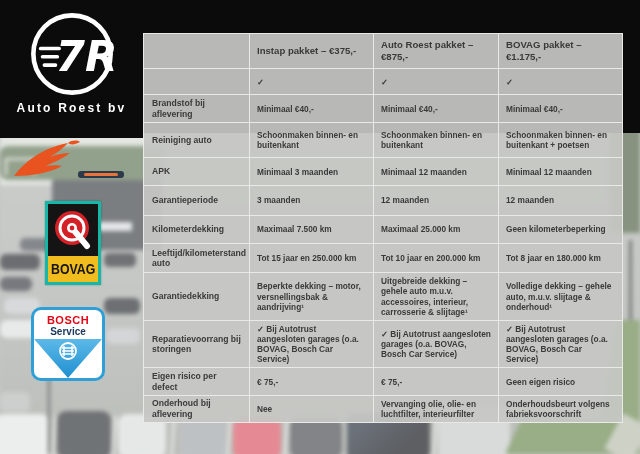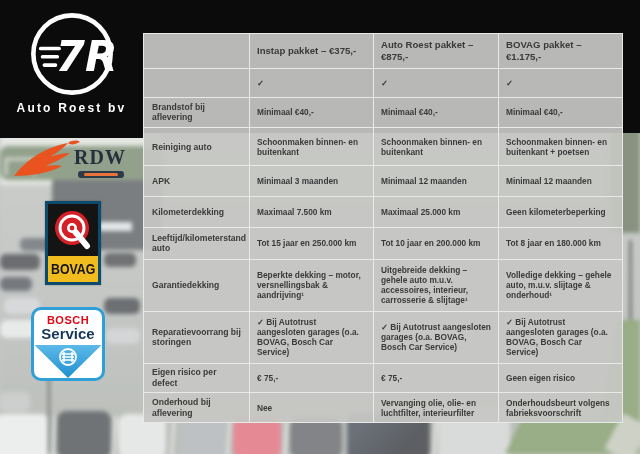--- a/index.html
+++ b/index.html
@@ -21,32 +21,32 @@
 
   
   .rdw{position:absolute;left:12px;top:140px;width:118px;height:44px;}
   .rdw .txt{position:absolute;left:62px;top:6px;font-family:"Liberation Serif",serif;
             font-weight:bold;font-size:20px;color:#25303d;letter-spacing:1px;}
   .rdw .badge{position:absolute;left:66px;top:31px;width:46px;height:7px;border-radius:3px;
               background:#2c3a4a;overflow:hidden;}
   .rdw .badge i{display:block;margin:2px 6px;height:3px;background:#e8743a;border-radius:2px;}
 
   
-  .bovag{position:absolute;left:45px;top:201px;width:56px;height:84px;background:#0c4a6e;
+  .bovag{position:absolute;left:45px;top:201px;width:56px;height:84px;background:#14b8a6;
          padding:3px;box-sizing:border-box;box-shadow:0 0 2px rgba(0,0,0,.3);}
   .bovag-top{background:#141414;height:52px;display:flex;align-items:center;justify-content:center;}
   .bovag-bottom{background:#f0bc1e;height:26px;display:flex;align-items:center;justify-content:center;}
   .bovag-bottom span{font-size:14px;font-weight:bold;color:#141414;transform:scaleX(0.88);letter-spacing:0;}
 
   
   .bosch{position:absolute;left:31px;top:307px;width:74px;height:74px;background:#fff;
          border:3px solid #2f9fd8;border-radius:10px;box-sizing:border-box;overflow:hidden;
          display:flex;flex-direction:column;align-items:center;}
   .bosch .l1{color:#e30613;font-weight:bold;font-size:11px;letter-spacing:.5px;margin-top:4px;line-height:1.1;}
-  .bosch .l2{color:#16365c;font-weight:bold;font-size:15px;line-height:1.1;}
+  .bosch .l2{color:#16365c;font-weight:bold;font-size:10px;line-height:1.1;}
   .bosch .chevron{width:100%;flex:1;margin-top:2px;background:linear-gradient(180deg,#5cb9e8,#1f8fd0);
                   clip-path:polygon(0 0,100% 0,50% 100%);display:flex;justify-content:center;}
 
   
   table.pkg{position:absolute;left:143px;top:33px;width:479px;height:390px;
             border-collapse:collapse;table-layout:fixed;}
   table.pkg th,table.pkg td{border:1px solid #e9e9e7;background:rgba(198,199,196,0.93);
             color:#3a3a3a;font-weight:bold;vertical-align:middle;padding:2px 7px;
             font-size:8.3px;line-height:1.22;text-align:left;}
   table.pkg thead th{font-size:9.6px;height:30px;}
@@ -116,21 +116,20 @@
       <text x="32" y="68" font-family="DejaVu Sans, sans-serif" font-size="46" font-weight="bold" font-style="italic" fill="#ffffff">7R</text>
     </svg>
     <div class="wordmark">Auto Roest bv</div>
   </div>
 
   <div class="rdw">
     <svg width="70" height="40" viewBox="0 0 70 40" style="position:absolute;left:0;top:0;">
       <path fill="#e8531f" d="M2,36 C12,22 30,8 56,3 C48,11 44,13 38,17 C46,14 52,13 58,13 C48,20 42,22 34,26 C40,25 46,25 50,26 C38,33 18,36 2,36 Z"></path>
       <path fill="#e8531f" d="M56,3 C60,0 65,0 68,2 C63,5 58,5 56,3 Z"></path>
     </svg>
-    <span class="txt">RDW</span>
     <span class="badge">
         <i></i>
       </span>
   </div>
 
   <div class="bovag">
     <div class="bovag-top">
       <svg width="44" height="44" viewBox="0 0 44 44">
         <circle cx="21" cy="20" r="17" fill="#d42027"></circle>
         <circle cx="21" cy="20" r="12" fill="none" stroke="#ffffff" stroke-width="3"></circle>
@@ -192,20 +191,26 @@
           <td>Schoonmaken binnen- en buitenkant</td>
           <td>Schoonmaken binnen- en buitenkant</td>
           <td>Schoonmaken binnen- en buitenkant + poetsen</td>
         </tr>
         <tr style="height: 27px;">
           <td class="rowlabel">APK</td>
           <td>Minimaal 3 maanden</td>
           <td>Minimaal 12 maanden</td>
           <td>Minimaal 12 maanden</td>
         </tr>
+        <tr style="height: 28px;">
+          <td class="rowlabel">Garantieperiode</td>
+          <td>3 maanden</td>
+          <td>12 maanden</td>
+          <td>12 maanden</td>
+        </tr>
         <tr style="height: 27px;">
           <td class="rowlabel">Kilometerdekking</td>
           <td>Maximaal 7.500 km</td>
           <td>Maximaal 25.000 km</td>
           <td>Geen kilometerbeperking</td>
         </tr>
         <tr style="height: 28px;">
           <td class="rowlabel">Leeftijd/kilometerstand auto</td>
           <td>Tot 15 jaar en 250.000 km</td>
           <td>Tot 10 jaar en 200.000 km</td>

